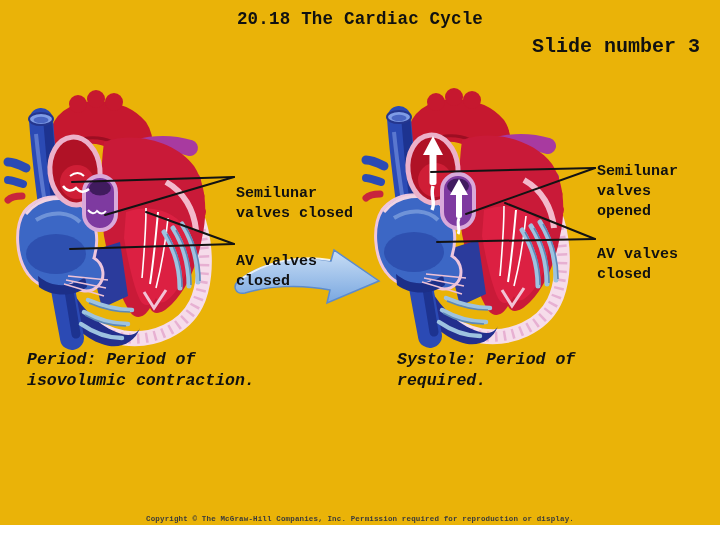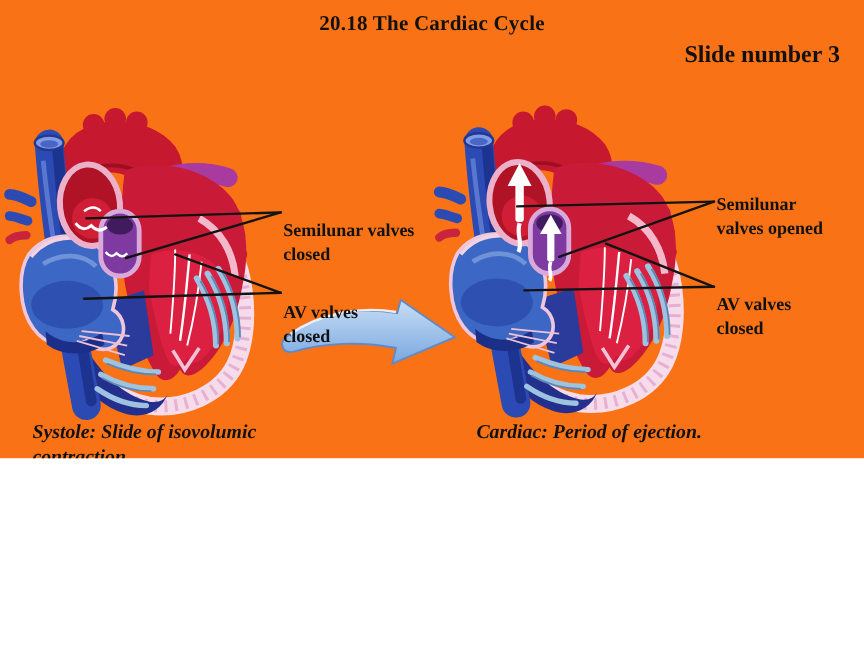--- a/index.html
+++ b/index.html
@@ -1,17 +1,17 @@
 <!DOCTYPE html>
 <html><head>
 <meta charset="utf-8">
 <style>
   html,body{margin:0;padding:0;background:#fff;}
-  .slide{position:relative;width:720px;height:382px;background:#f97316;overflow:hidden;
-         font-family:Liberation Serif, serif;color:#111;}
+  .slide{position:relative;width:720px;height:525px;background:#eab308;overflow:hidden;
+         font-family:Liberation Mono, monospace;color:#111;}
   .title{position:absolute;left:0;top:9px;width:100%;text-align:center;
          font-size:17.5px;font-weight:700;letter-spacing:.2px;}
   .slide-number{position:absolute;right:20px;top:35px;font-size:20px;font-weight:700;}
   .diagram-svg{position:absolute;left:0;top:0;}
   .vlabel{position:absolute;font-size:15px;font-weight:700;line-height:1.32;margin-top:28px;}
   .lbl-sem-left{left:236px;top:156px;width:120px;}
   .lbl-av-left{left:236px;top:224px;width:100px;}
   .lbl-sem-right{left:597px;top:134px;width:92px;}
   .lbl-av-right{left:597px;top:217px;width:100px;}
   .caption{position:absolute;font-size:16.5px;font-weight:700;font-style:italic;line-height:1.3;}
@@ -154,16 +154,17 @@
       <path d="M595,239 L437,242"></path>
       <path d="M595,239 L505,203"></path>
     </g>
   </svg>
 
   <div class="vlabel lbl-sem-left">Semilunar valves closed</div>
   <div class="vlabel lbl-av-left">AV valves closed</div>
   <div class="vlabel lbl-sem-right">Semilunar valves opened</div>
   <div class="vlabel lbl-av-right">AV valves closed</div>
 
-  <div class="caption cap-left">Systole: Slide of isovolumic contraction.</div>
-  <div class="caption cap-right">Cardiac: Period of ejection.</div>
+  <div class="caption cap-left">Period: Period of isovolumic contraction.</div>
+  <div class="caption cap-right">Systole: Period of required.</div>
 
+  <div class="copyright">Copyright © The McGraw-Hill Companies, Inc. Permission required for reproduction or display.</div>
 </div>
 
 </body></html>

